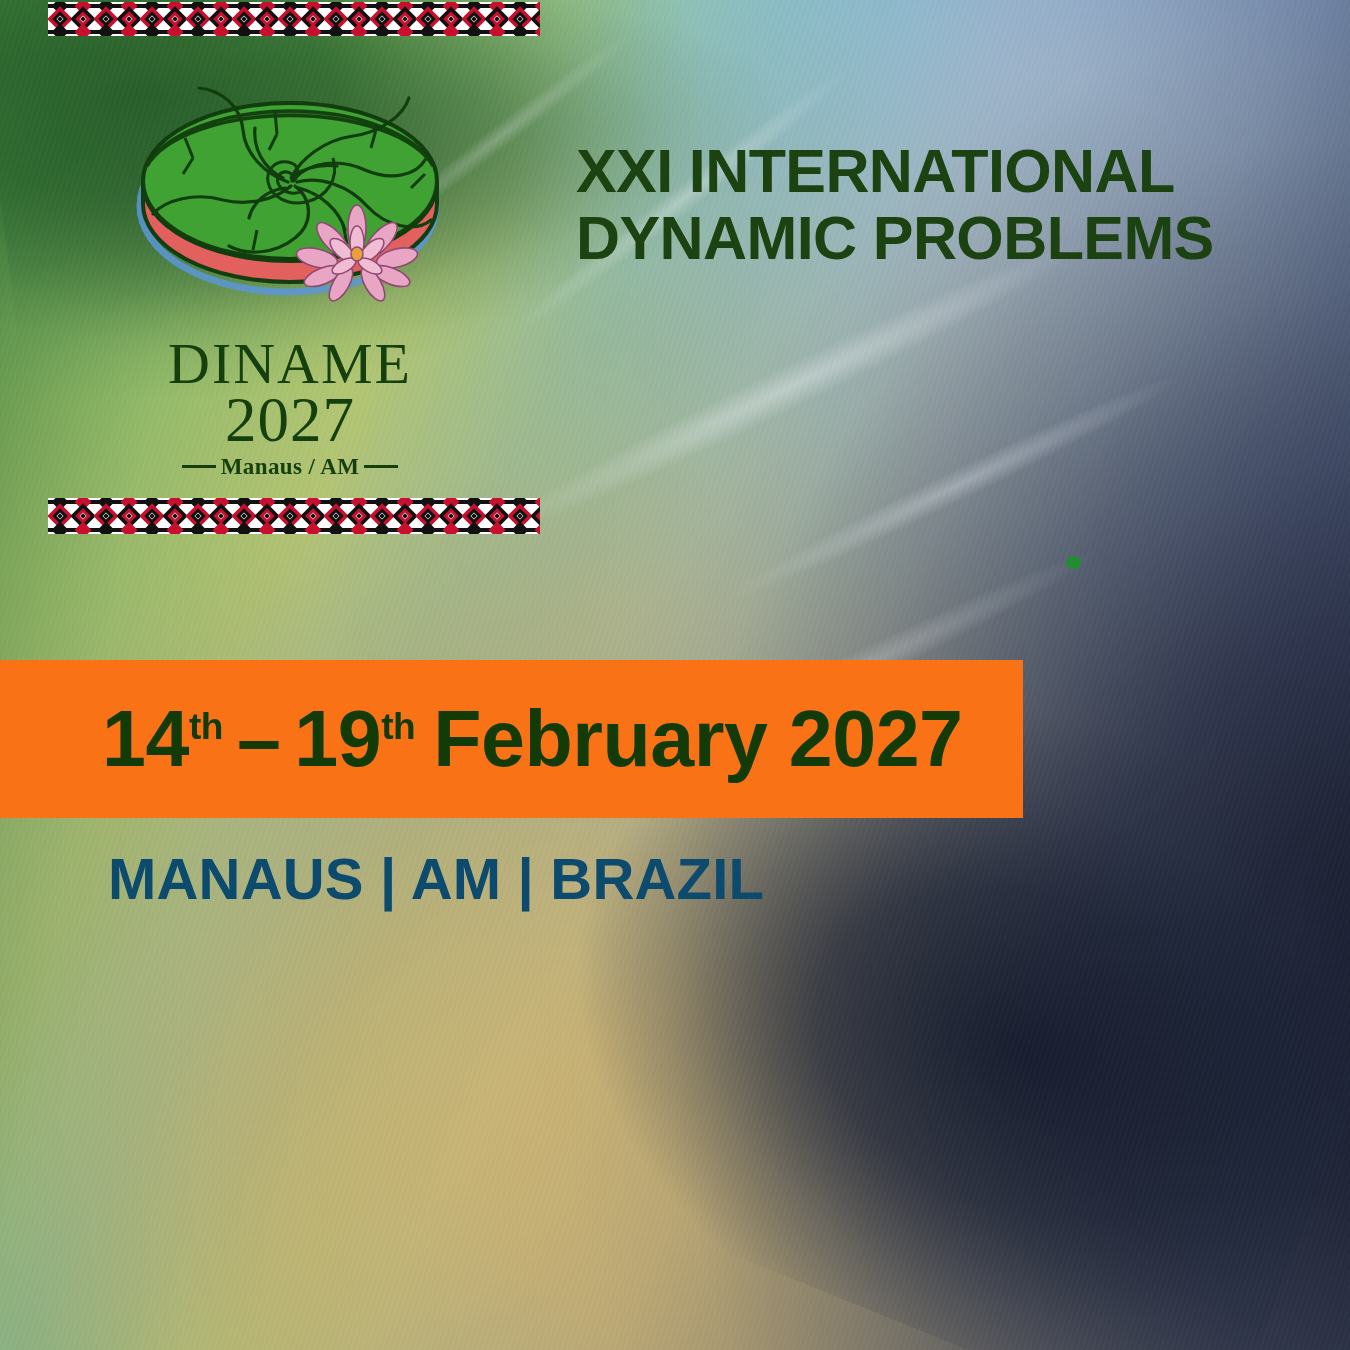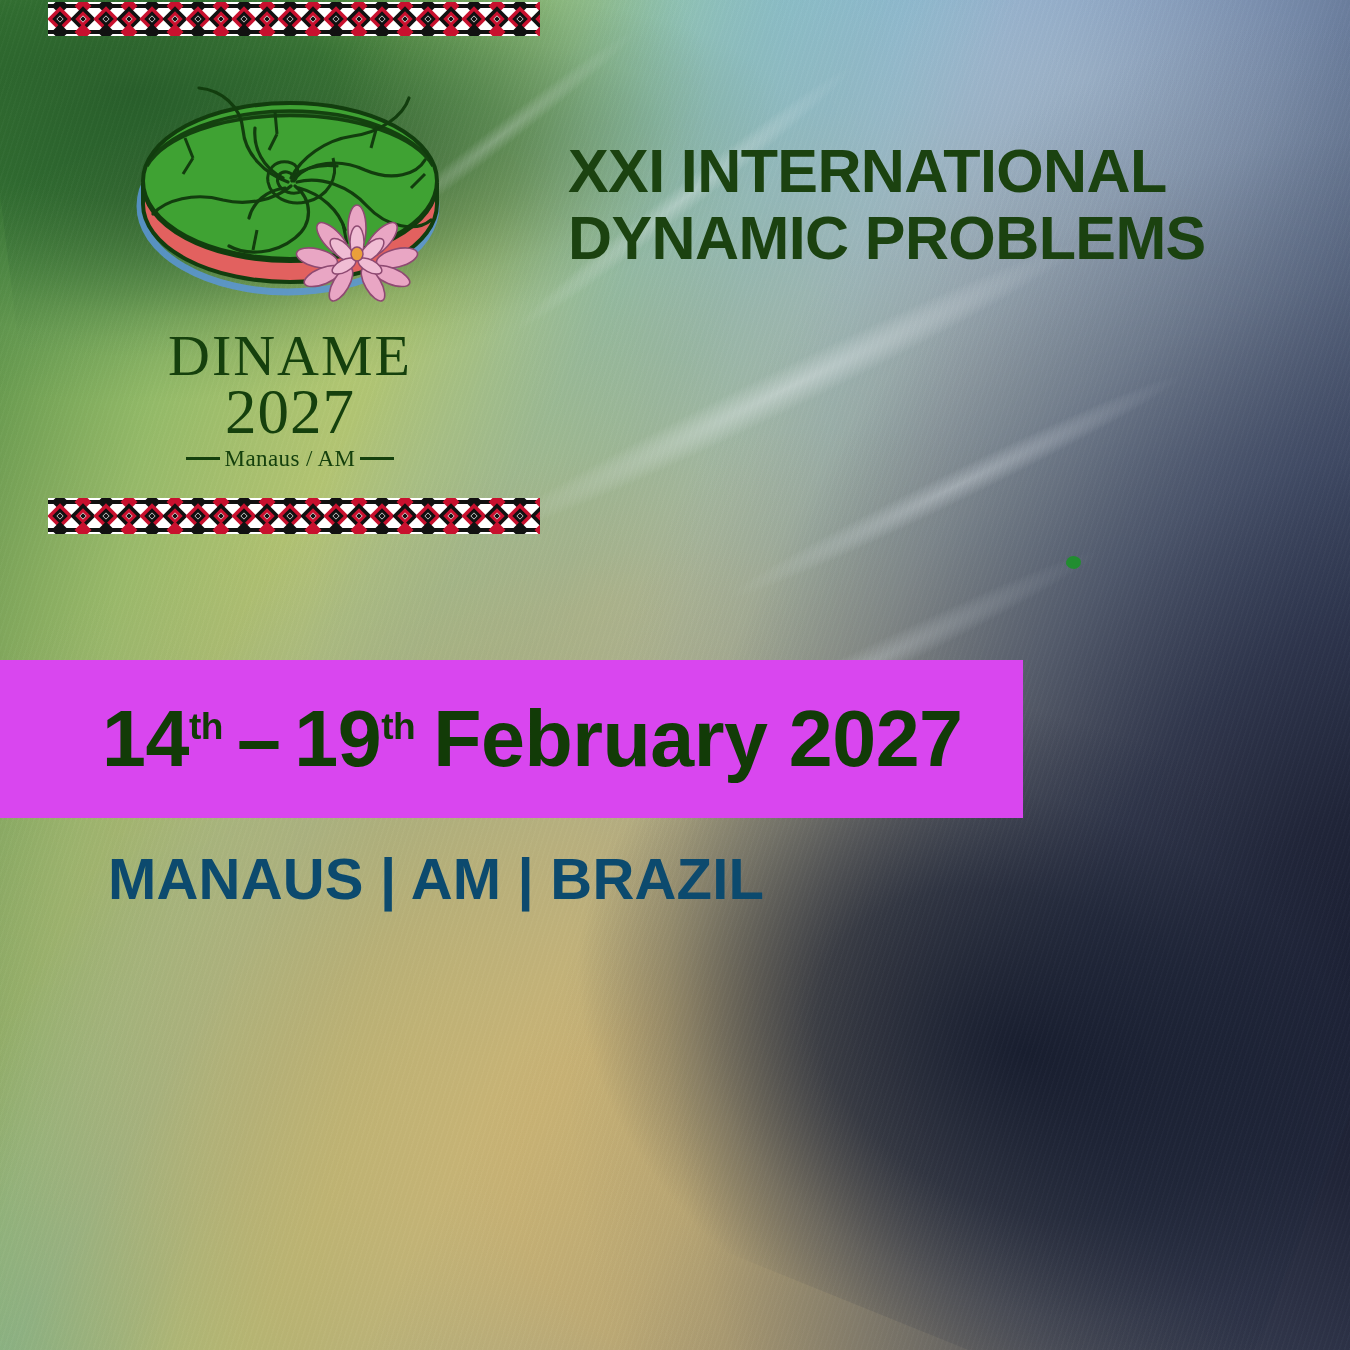--- a/index.html
+++ b/index.html
@@ -228,34 +228,35 @@
     position: absolute;
     text-align: center;
     color: #15400d;
     font-family: "Liberation Serif", serif;
   }
   .logo-diname {
     font-size: 58px;
     letter-spacing: 2px;
     line-height: 0.96;
     font-weight: 400;
+    margin-top: 8px;
   }
   .logo-year {
     font-size: 63px;
     line-height: 0.92;
     letter-spacing: 1px;
     font-weight: 400;
   }
   .logo-city {
     display: flex;
     align-items: center;
     justify-content: center;
     gap: 5px;
     font-size: 23px;
-    font-weight: 400;
+    font-weight: 700;
     margin-top: 4px;
     letter-spacing: 0.4px;
   }
   .logo-city .dash {
     display: block;
     width: 34px; height: 3px;
     background: #15400d;
   }
 
   
@@ -265,30 +266,30 @@
     top: 138px;
     width: 700px;
     color: #1b4210;
     font-size: 61px;
     font-weight: bold;
     line-height: 1.10;
     letter-spacing: -0.6px;
     text-transform: uppercase;
     font-family: "Liberation Sans", sans-serif;
   }
-  .symposium-title .ln { display: block; white-space: nowrap; }
+  .symposium-title .ln { display: block; white-space: nowrap; margin-left: 8px; }
 
   
   .date-banner {
     position: absolute;
     left: 0;
     top: 660px;
     width: 1023px;
     height: 158px;
-    background: #d946ef;
+    background: #f97316;
     display: flex;
     align-items: center;
   }
   .date-text {
     margin-left: 102px;
     color: #123b07;
     font-size: 79px;
     font-weight: bold;
     letter-spacing: -0.5px;
     white-space: nowrap;

